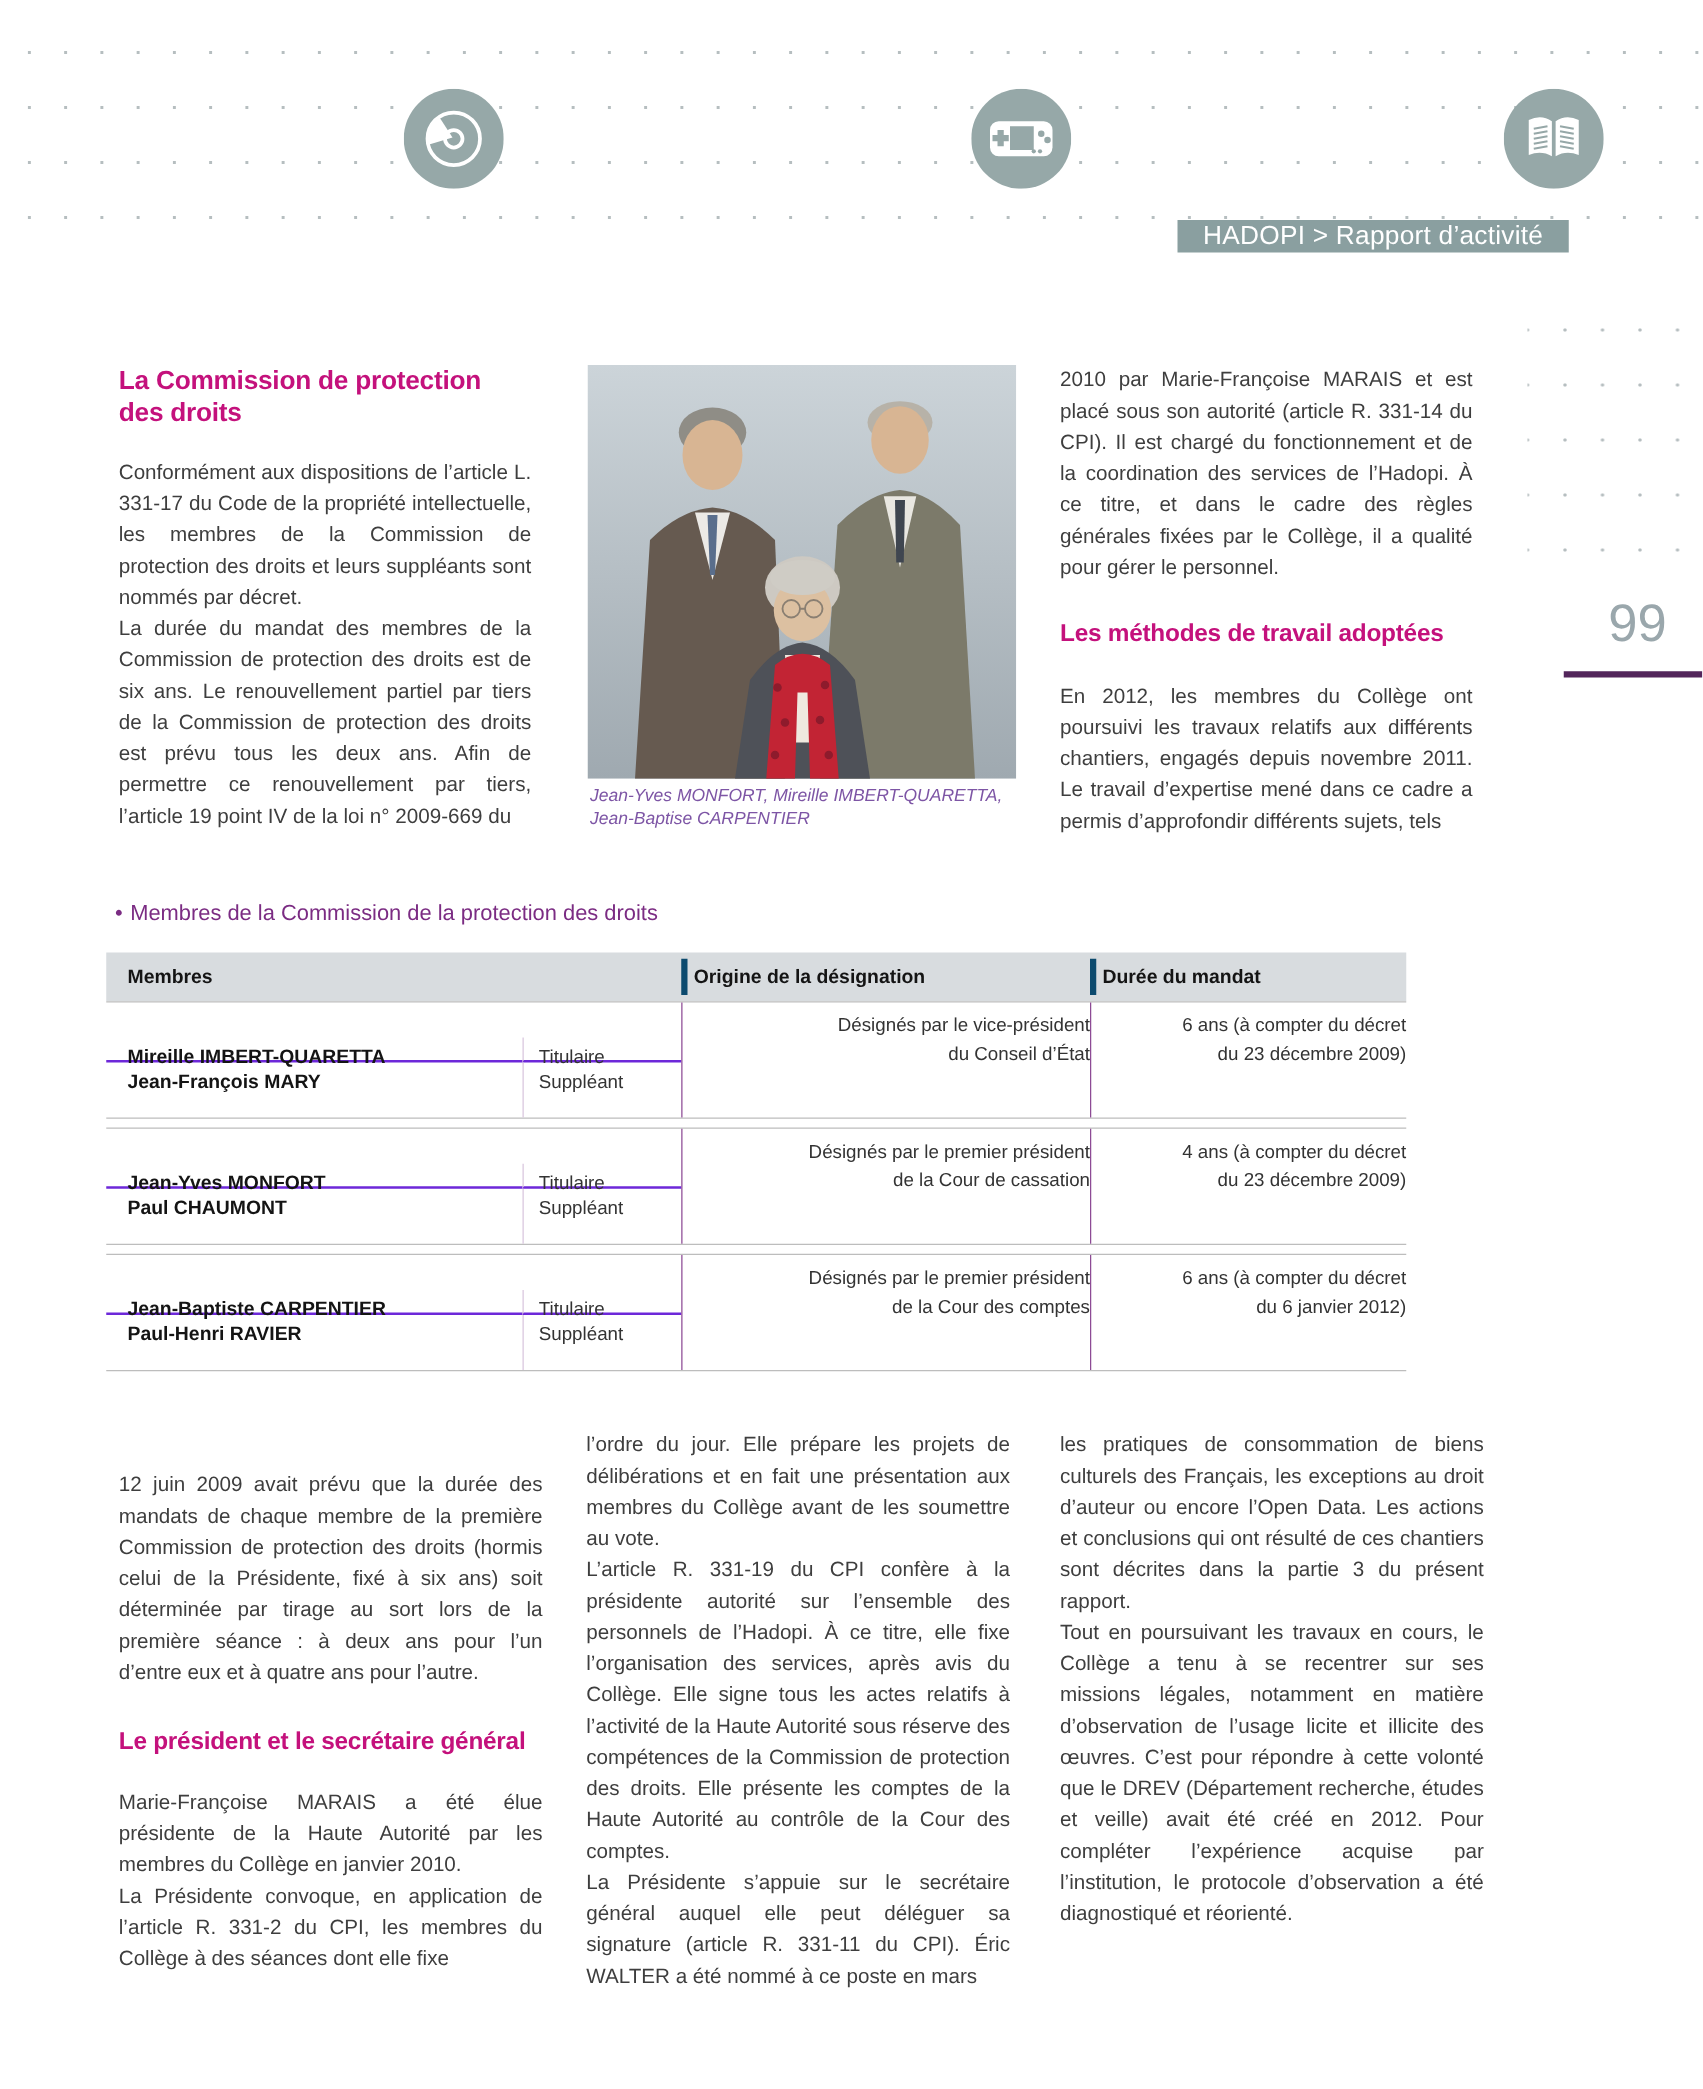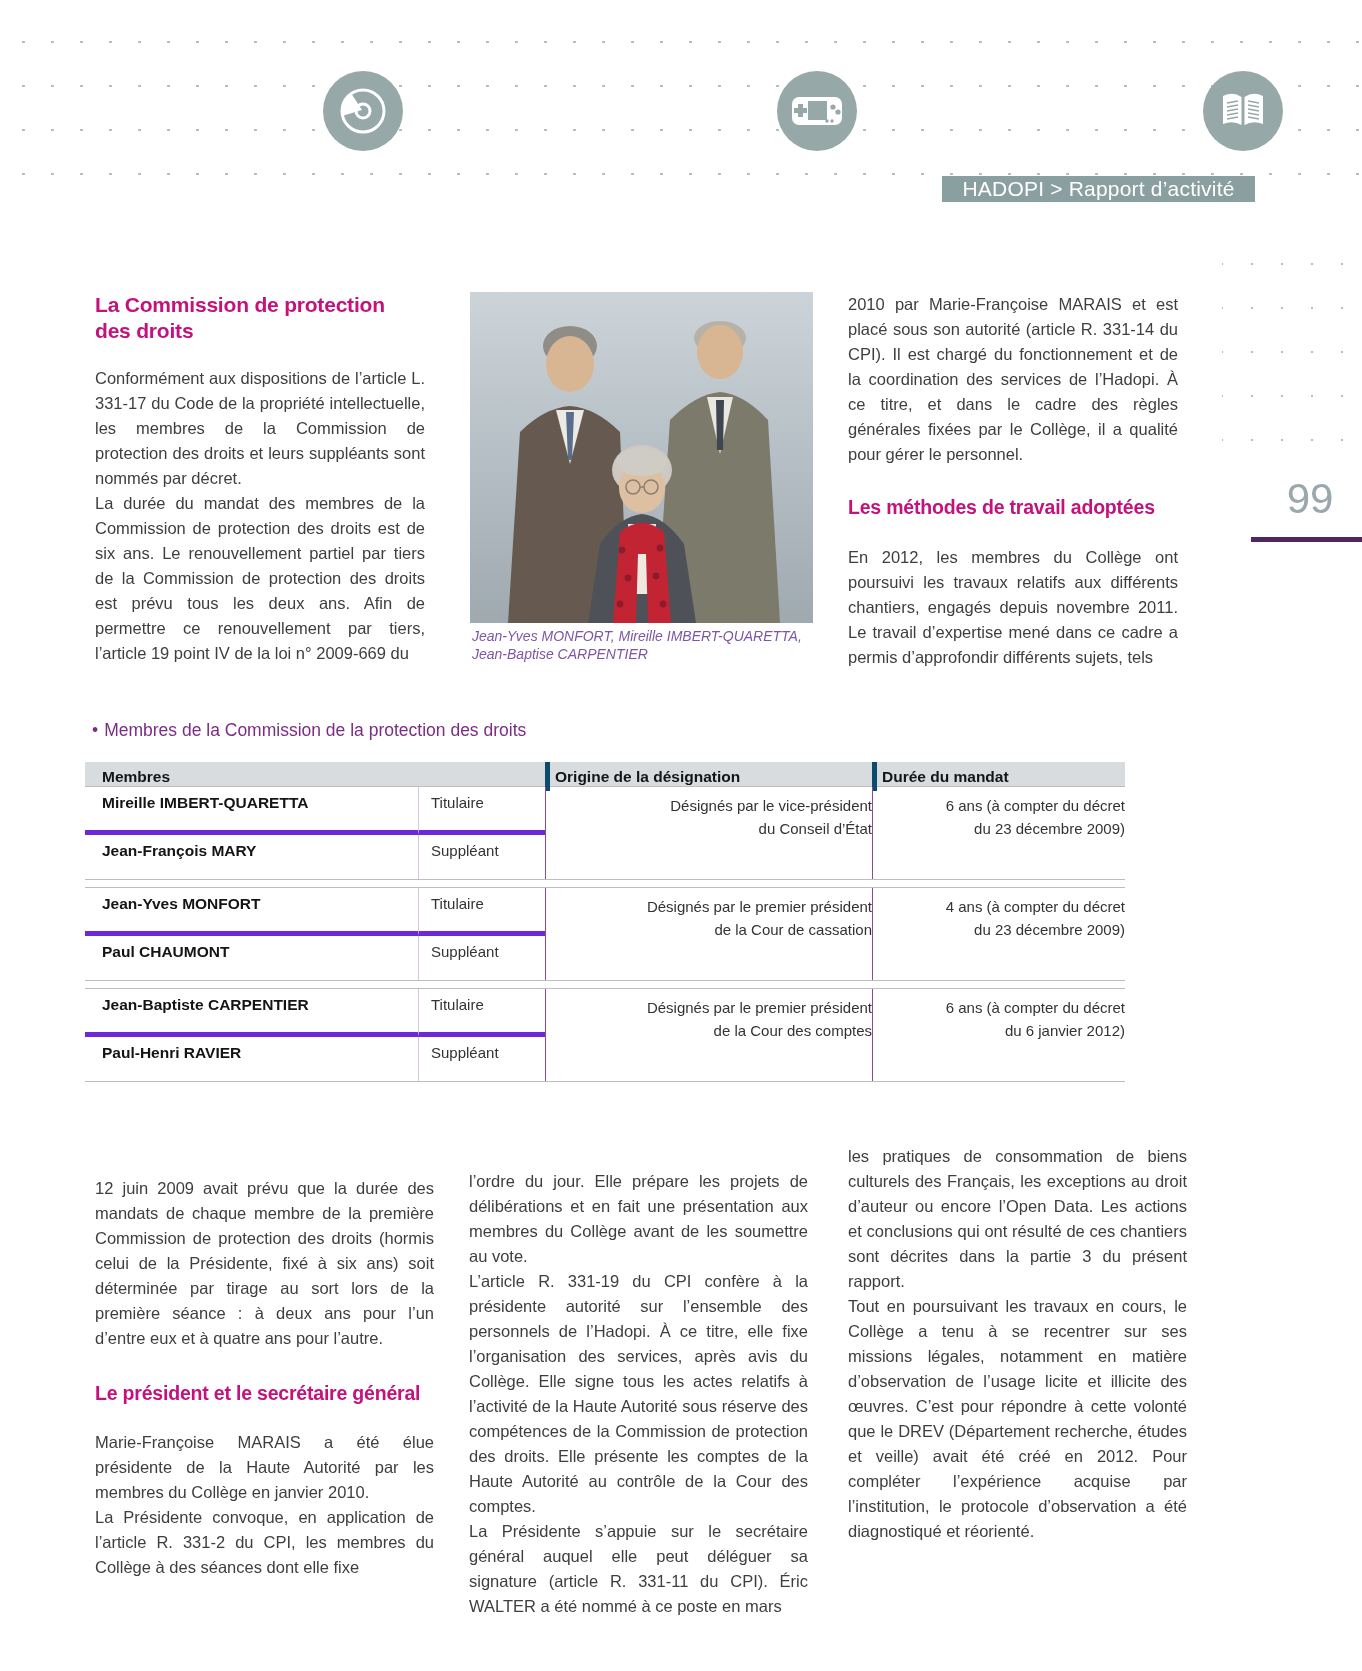--- a/index.html
+++ b/index.html
@@ -31,42 +31,42 @@
 
   .photo{position:absolute;left:470px;top:292px;width:343px;height:331px;margin:0;}
   .photo svg{display:block;}
   .caption{position:absolute;left:472px;top:628px;width:336px;font-size:14px;line-height:17.5px;
     font-style:italic;color:#7d55a5;}
 
   
   .section-title{position:absolute;left:92px;top:720px;font-size:17.5px;color:#7b2c83;}
   .section-title .bullet{margin-right:6px;}
   .mtable{position:absolute;left:85px;top:762px;width:1040px;font-size:15px;}
-  .thead{display:grid;grid-template-columns:460px 327px 253px;background:#d8dcdf;height:24px;
+  .thead{display:grid;grid-template-columns:460px 327px 253px;background:#d8dcdf;height:39px;
     align-items:center;font-weight:bold;font-size:15.5px;color:#141414;}
   .thead .th{padding-left:17px;}
   .thead .th-o,.thead .th-d{border-left:5px solid #0c4a6e;height:29px;line-height:29px;padding-left:5px;}
   .tgroup{display:grid;grid-template-columns:333px 127px 327px 253px;grid-template-rows:48px 44px;
     border-top:1px solid #bdbdbd;border-bottom:1px solid #bdbdbd;}
   .tgroup{margin-bottom:7px;}
   .tgroup:last-child{margin-bottom:0;}
   .cell{box-sizing:border-box;}
   .c-name{grid-column:1;padding:7px 4px 0 17px;font-weight:bold;color:#141414;font-size:15.5px;}
   .c-role{grid-column:2;padding:7px 0 0 12px;color:#333;border-left:1px solid #d9c6de;}
-  .r1{grid-row:1;border-bottom:5px solid #6d28d9;}
+  .r1{grid-row:1;border-bottom:2px solid #6d28d9;margin-top:28px;}
   .r2{grid-row:2;}
   .c-origin{grid-column:3;grid-row:1 / span 2;border-left:1px solid #8d4b95;padding:7px 0 0 12px;
     color:#333;line-height:23px;}
   .c-duree{grid-column:4;grid-row:1 / span 2;border-left:1px solid #8d4b95;padding:7px 0 0 12px;
     color:#333;line-height:23px;}
   .c-origin span,.c-duree span{display:block;text-align:right;}
 
   
   .colB{position:absolute;top:1144px;width:339px;}
-  .colB1{left:95px;margin-top:32px;} .colB2{left:469px;margin-top:25px;} .colB3{left:848px;}
+  .colB1{left:95px;margin-top:32px;} .colB2{left:469px;} .colB3{left:848px;}
   .colB p{margin:0;font-size:16.5px;line-height:25px;text-align:justify;color:#3e3e3e;}
   .colB h2.mag{margin:30px 0 24px 0;font-size:19.5px;line-height:25px;}
 </style>
 </head>
 <body>
 
 <div id="page">
 
   <div class="dots-top"></div>
   <div class="dots-right"></div>

